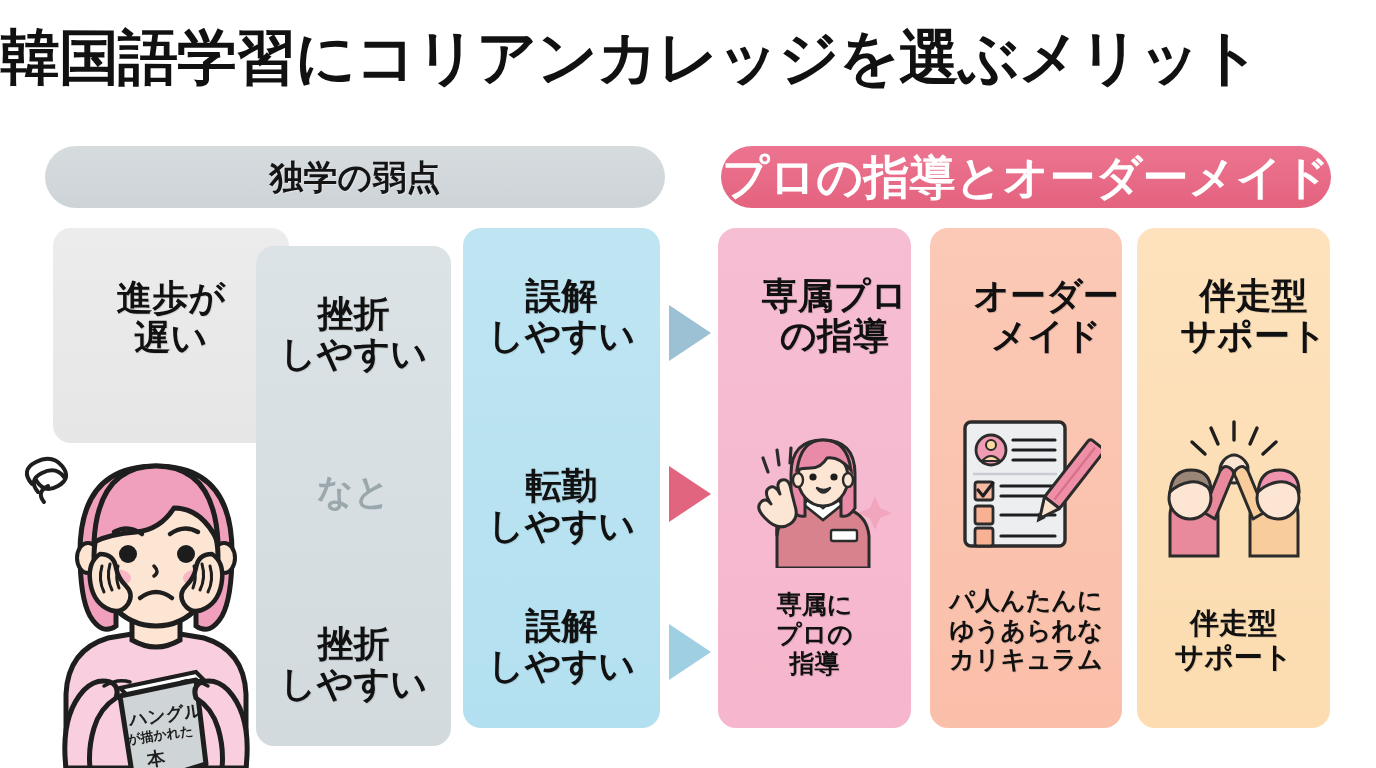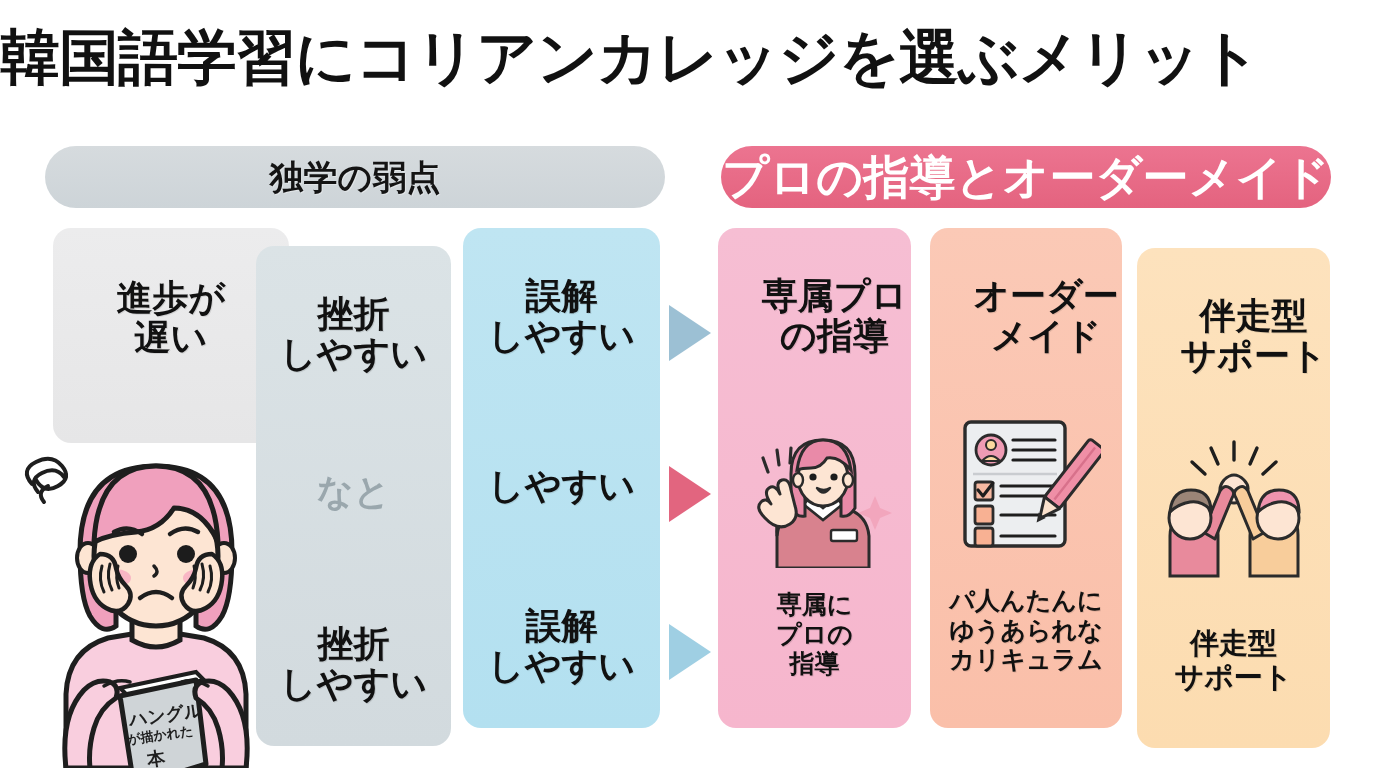--- a/index.html
+++ b/index.html
@@ -56,21 +56,21 @@
   .stack-line { display: block; }
 
   
   #card-l1 { left: 53px;  top: 228px; width: 236px; height: 215px; background: linear-gradient(180deg,#ececed 0%,#e6e6e7 100%); }
   #card-l2 { left: 256px; top: 228px; width: 195px; height: 500px; background: linear-gradient(180deg,#dbe3e6 0%,#d2dade 100%); margin-top: 18px; }
   #card-l3 { left: 463px; top: 228px; width: 197px; height: 500px; background: linear-gradient(180deg,#bfe5f2 0%,#b3e0f0 100%); }
 
   
   #card-r1 { left: 718px;  top: 228px; width: 193px; height: 500px; background: linear-gradient(180deg,#f6bed3 0%,#f6b6cd 100%); }
   #card-r2 { left: 930px;  top: 228px; width: 192px; height: 500px; background: linear-gradient(180deg,#fbc9b6 0%,#fabfa9 100%); }
-  #card-r3 { left: 1137px; top: 228px; width: 193px; height: 500px; background: linear-gradient(180deg,#fde2bd 0%,#fcdcb0 100%); margin-top: 20px; }
+  #card-r3 { left: 1137px; top: 228px; width: 193px; height: 500px; background: linear-gradient(180deg,#fde2bd 0%,#fcdcb0 100%); }
 
   .t-l1 { top: 50px;  font-size: 36px; }
   .t-l2 { top: 48px;  font-size: 36px; }
   .t-l3 { top: 48px;  font-size: 36px; }
   .t-r  { top: 48px;  font-size: 36px; padding-left: 40px; }
 
   .mid-note {
     position: absolute; left: 0; width: 100%; top: 222px;
     text-align: center; font-size: 36px; font-weight: 700;
     color: #9aa7ad;
@@ -146,20 +146,21 @@
       <span class="stack-line">しやすい</span>
     </div>
   </div>
 
   <div class="card" id="card-l3">
     <div class="card-title t-l3">
       <span class="stack-line">誤解</span>
       <span class="stack-line">しやすい</span>
     </div>
     <div class="mid-text-2">
+      <span class="stack-line">転勤</span>
       <span class="stack-line">しやすい</span>
     </div>
     <div class="bot-text">
       <span class="stack-line">誤解</span>
       <span class="stack-line">しやすい</span>
     </div>
   </div>
 
   <div class="arrow" id="arrow-1" style="border-left-color: rgb(156, 192, 212);"></div>
   <div class="arrow" id="arrow-2" style="border-left-color: rgb(226, 101, 127);"></div>

